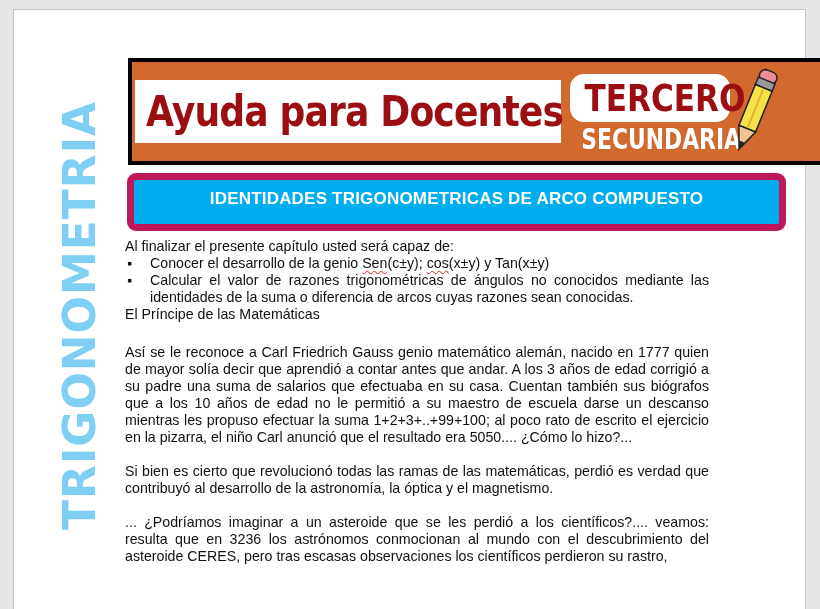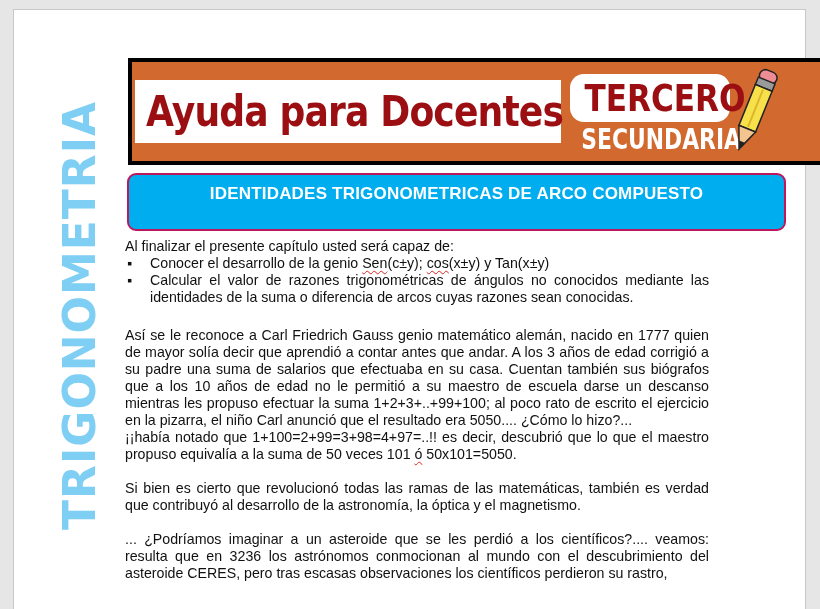--- a/index.html
+++ b/index.html
@@ -52,21 +52,21 @@
     position:absolute; left:430px; top:60px; width:176px; height:36px;
     color:#fff; font-weight:bold; font-size:28px; line-height:36px;
     text-align:center; font-family:"DejaVu Sans", sans-serif;
     transform:scaleX(0.78);
   }
   .pencil { position:absolute; left:596px; top:2px; width:52px; height:96px; }
 
   
   .title-box {
     position:absolute; left:127px; top:173px; width:659px; height:58px;
-    background:#00adef; border:2px solid #be185d; border-radius:9px;
+    background:#00adef; border:7px solid #be185d; border-radius:9px;
     box-sizing:border-box;
   }
   .title-text {
     position:absolute; left:0; right:0; top:9px;
     text-align:center; color:#fff; font-weight:bold; font-size:17px;
     letter-spacing:0.2px;
   }
 
   
   .side-label {
@@ -125,20 +125,20 @@
 <div class="doc-text">
   <p>Al finalizar el presente capítulo usted será capaz de:</p>
   <p class="bullet">
     <span class="mark">▪</span>
     <span>Conocer el desarrollo de la genio </span><span class="squig">Sen</span><span>(c±y); </span><span class="squig">cos</span><span>(x±y) y Tan(x±y)</span>
   </p>
   <p class="bullet">
     <span class="mark">▪</span>
     <span>Calcular el valor de razones trigonométricas de ángulos no conocidos mediante las identidades de la suma o diferencia de arcos cuyas razones sean conocidas.</span>
   </p>
+  <p>El Príncipe de las Matemáticas</p>
   <div class="blank"></div>
   <p class="justify" style="margin-top:4px">Así se le reconoce a Carl Friedrich Gauss genio matemático alemán, nacido en 1777 quien de mayor solía decir que aprendió a contar antes que andar. A los 3 años de edad corrigió a su padre una suma de salarios que efectuaba en su casa. Cuentan también sus biógrafos que a los 10 años de edad no le permitió a su maestro de escuela darse un descanso mientras les propuso efectuar la suma 1+2+3+..+99+100; al poco rato de escrito el ejercicio en la pizarra, el niño Carl anunció que el resultado era 5050.... ¿Cómo lo hizo?...</p>
-  <p class="justify"><span>¡¡había notado que 1+100=2+99=3+98=4+97=..!! es decir, descubrió que lo que el maestro propuso equivalía a la suma de 50 veces 101 </span><span class="squig">ó</span><span> 50x101=5050.</span></p>
   <div class="blank"></div>
-  <p class="justify">Si bien es cierto que revolucionó todas las ramas de las matemáticas, también es verdad que contribuyó al desarrollo de la astronomía, la óptica y el magnetismo.</p>
+  <p class="justify">Si bien es cierto que revolucionó todas las ramas de las matemáticas, perdió es verdad que contribuyó al desarrollo de la astronomía, la óptica y el magnetismo.</p>
   <div class="blank"></div>
   <p class="justify">... ¿Podríamos imaginar a un asteroide que se les perdió a los científicos?.... veamos: resulta que en 3236 los astrónomos conmocionan al mundo con el descubrimiento del asteroide CERES, pero tras escasas observaciones los científicos perdieron su rastro,</p>
 </div>
 
 </body></html>

